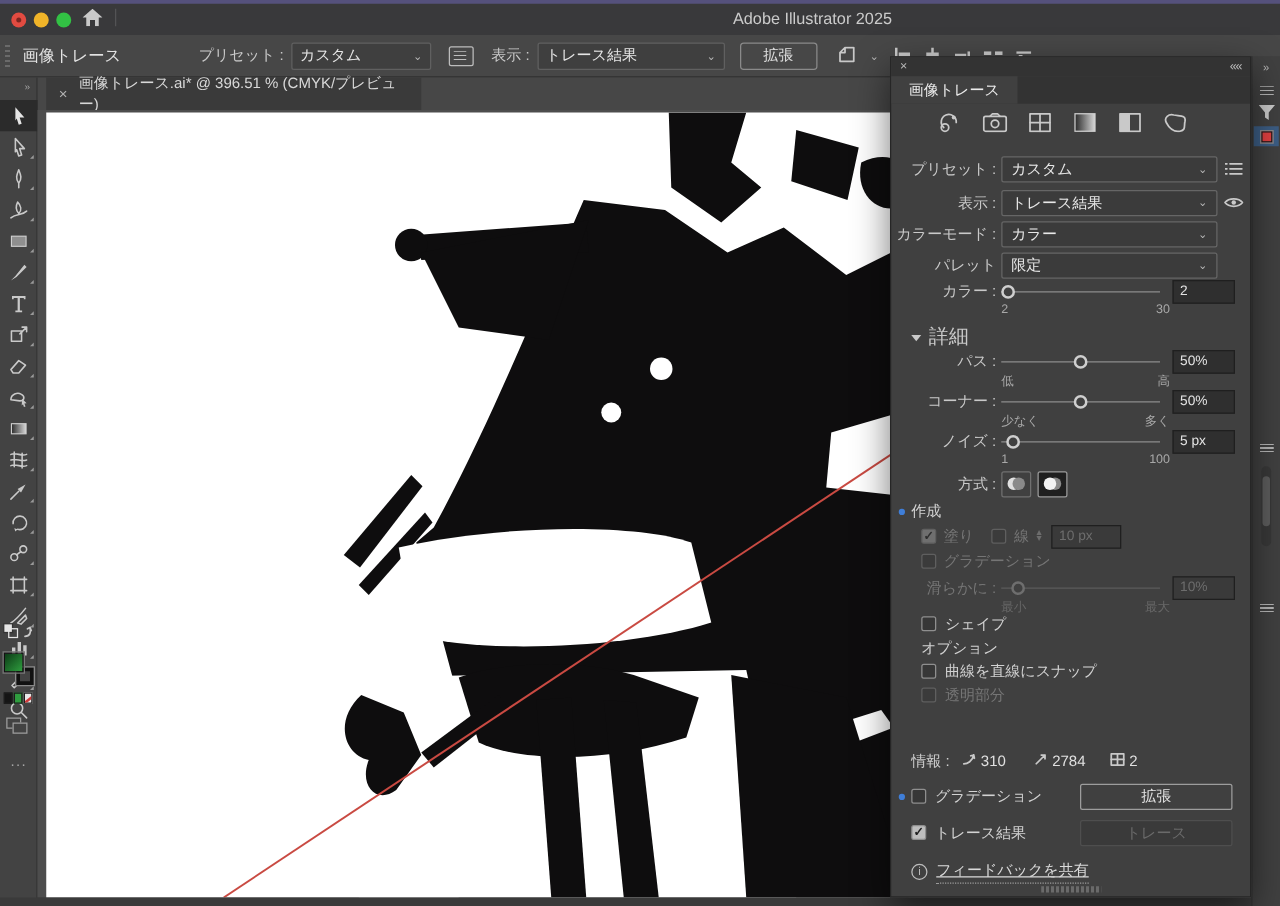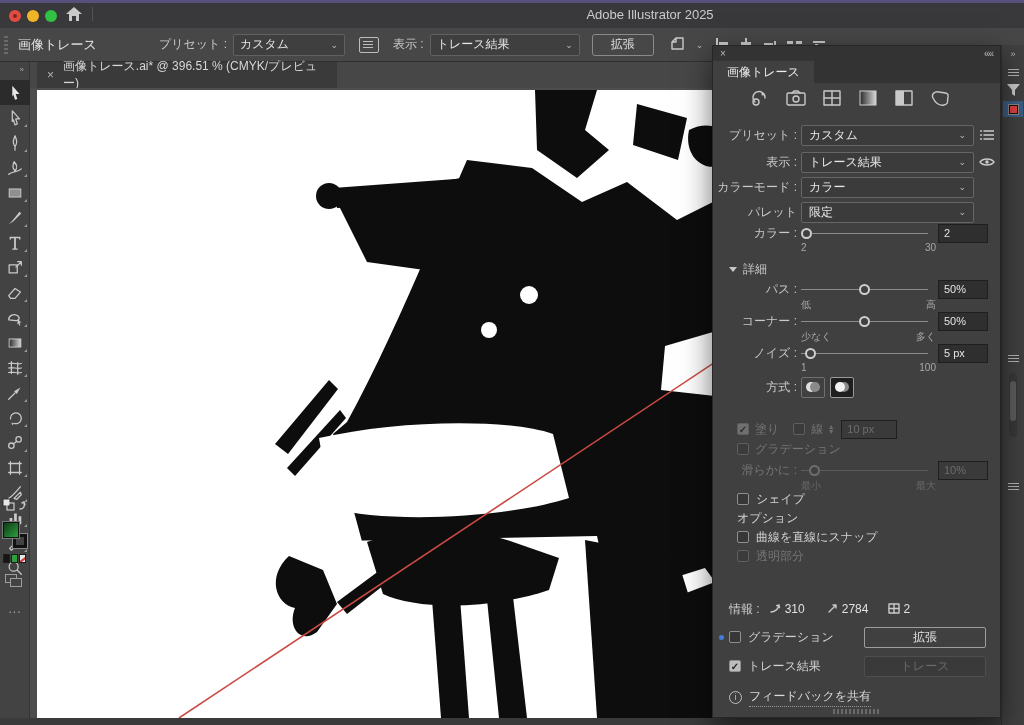--- a/index.html
+++ b/index.html
@@ -114,41 +114,41 @@
   .slider .handle { position:absolute; top:5px; width:11px; height:11px; border:2px solid #cfcfcf;
            border-radius:50%; background:#404040; }
   .slider.dis .track { background:#5b5b5b; }
   .slider.dis .handle { border-color:#6e6e6e; }
   .pval { margin-left:10px; width:50px; height:19px; background:#2f2f2f; border:1px solid #1f1f1f;
           display:flex; align-items:center; padding:0 5px; color:#e3e3e3; font-size:11px; }
   .pval.dis { color:#6d6d6d; background:#3a3a3a; }
   .subrow { position:absolute; left:88px; width:190px; display:flex; justify-content:space-between;
           font-size:10px; color:#a8a8a8; }
   .subrow.dis { color:#676767; }
-  .disclose { color:#c9c9c9; font-size:12px; }
+  .disclose { color:#c9c9c9; font-size:16px; }
   .tri { display:inline-block; width:0; height:0; border-left:4px solid transparent;
          border-right:4px solid transparent; border-top:5px solid #c9c9c9; margin-right:6px; vertical-align:1px; }
   .bullet { width:5px; height:5px; border-radius:50%; background:#3f7ed8; flex:none; }
   .cbx { width:12px; height:12px; border:1px solid #8f8f8f; border-radius:2px; background:#373737;
          flex:none; display:flex; align-items:center; justify-content:center; font-size:10px; color:#1d1d1d; }
   .cbx.on { background:#bdbdbd; font-weight:bold; }
   .cbx.dis { border-color:#5f5f5f; background:#3b3b3b; }
   .cbx.on.dis { background:#6f6f6f; color:#2e2e2e; }
   .dis-t { color:#757575; }
   .method-btn { width:24px; height:21px; border:1px solid #707070; border-radius:2px; margin-right:5px;
          display:flex; align-items:center; justify-content:center; background:#404040; }
   .method-btn.sel { background:#1f1f1f; border-color:#9a9a9a; }
   .stepper { width:16px; height:18px; display:flex; flex-direction:column; align-items:center;
          justify-content:center; color:#6d6d6d; font-size:7px; line-height:5px; }
   .sw-dis { width:44px; height:17px; background:#8f8f8f; border:1px solid #5a5a5a; opacity:.55; }
   .panel-btn { width:122px; height:21px; border:1px solid #9d9d9d; border-radius:2px; background:transparent;
          color:#e3e3e3; font-size:12px; display:flex; align-items:center; justify-content:center; }
   .panel-btn.dis { border-color:#4e4e4e; background:#3a3a3a; color:#6a6a6a; }
   .info-ico { color:#c9c9c9; font-size:11px; margin-right:3px; }
-  .feedback { font-size:12px; color:#dadada; border-bottom:1px dotted #9a9a9a; padding-bottom:1px; }
+  .feedback { font-size:12px; color:#dadada; border-bottom:1px dotted #9a9a9a; padding-bottom:1px;text-decoration:underline; }
   .info-circ { width:13px; height:13px; border:1px solid #bdbdbd; border-radius:50%; font-size:9px;
          display:flex; align-items:center; justify-content:center; color:#bdbdbd; flex:none; margin-right:7px; }
   .grip { position:absolute; left:120px; top:663px; width:48px; height:5px;
          background:repeating-linear-gradient(90deg,#6a6a6a 0 2px, transparent 2px 4px); }
 
   
   .g { stroke:#c9c9c9; fill:none; stroke-width:1.4; stroke-linecap:round; stroke-linejoin:round; }
   .gf { fill:#c9c9c9; }
 </style>
 </head>
@@ -600,20 +600,24 @@
         </svg>
       </span>
     <span class="method-btn sel">
       <svg width="16" height="12" viewBox="0 0 16 12">
           <circle cx="10" cy="6" r="5" fill="#8a8a8a"></circle>
           <circle cx="6" cy="6" r="5" fill="#f2f2f2"></circle>
         </svg>
       </span>
   </div>
 
+  <div class="prow" style="top:352px">
+    <span class="bullet" style="margin-left:6px"></span>
+    <span style="margin-left:5px;color:#d2d2d2">作成</span>
+  </div>
 
   <div class="prow" style="top:372px">
     <span class="cbx on dis" style="margin-left:24px">✓</span>
     <span class="dis-t" style="margin-left:6px">塗り</span>
     <span class="cbx dis" style="margin-left:14px"></span>
     <span class="dis-t" style="margin-left:6px">線</span>
     <span class="stepper">
         <span>▲</span>
         <span>▼</span>
       </span>

